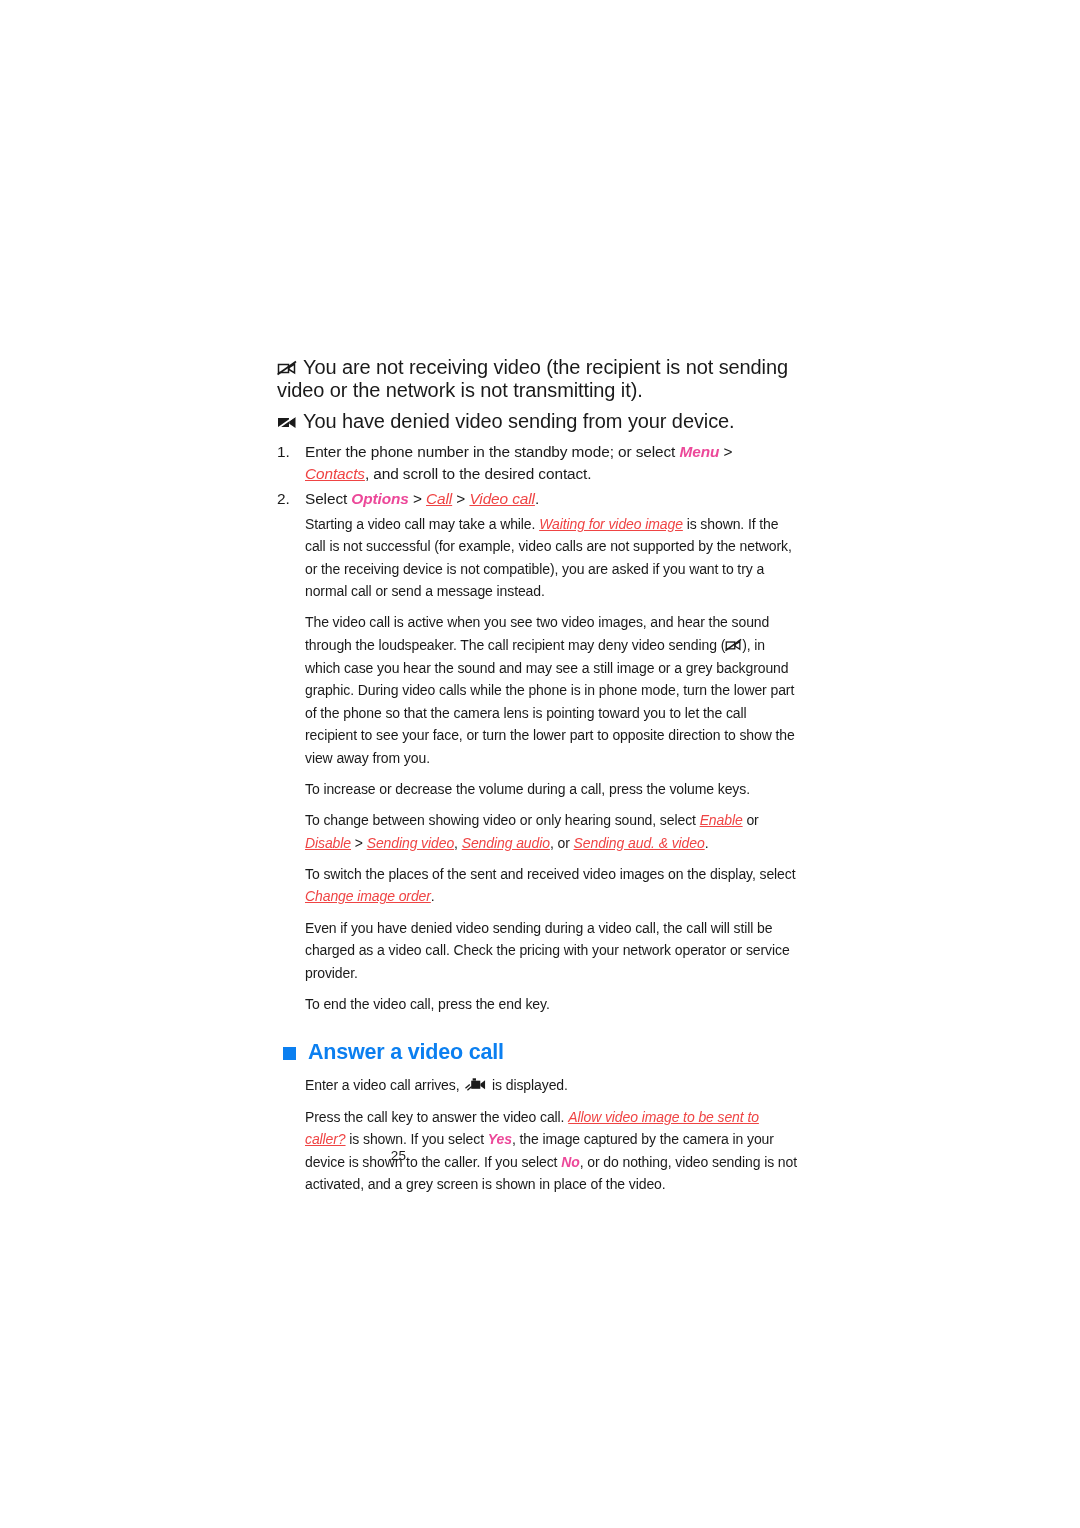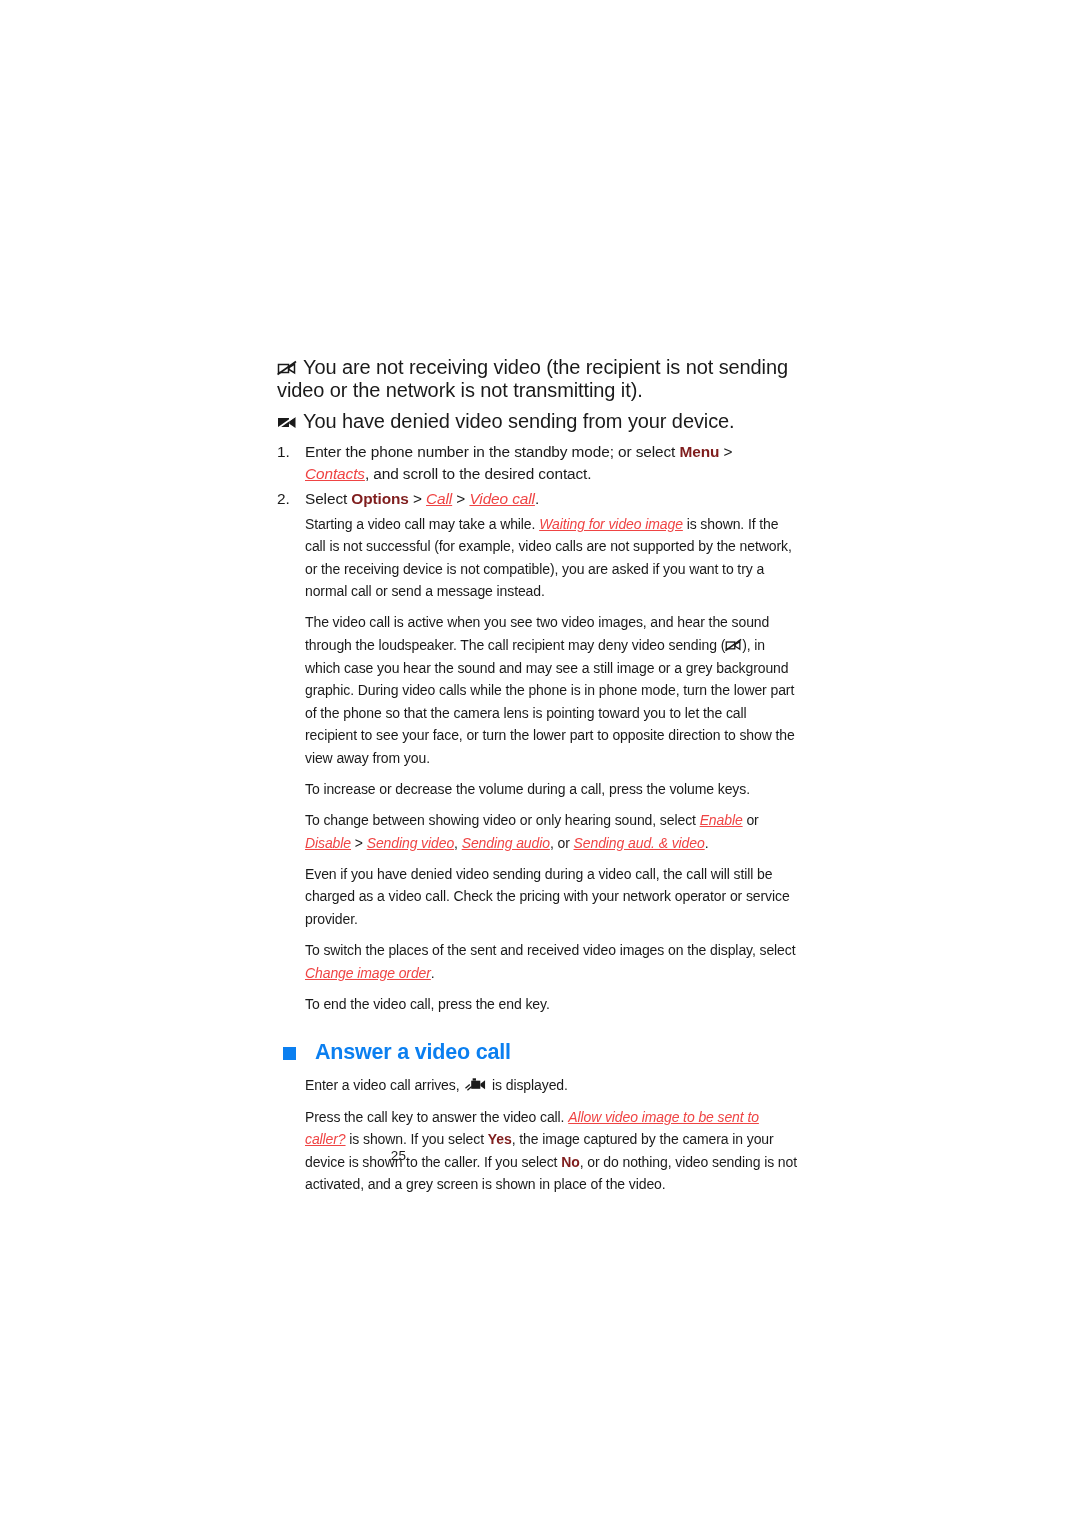--- a/index.html
+++ b/index.html
@@ -72,35 +72,36 @@
     top: 0;
     width: 21px;
     text-align: left;
   }
   .indent-block {
     padding-left: 28px;
   }
 
   
   .ui {               
-    color: #7f1d1d;
+    color: #ec4899;
     font-weight: 600;
+    font-style: italic;
   }
   .it {               
     color: #ef4444;
     font-style: italic;
     text-decoration: underline;
   }
   .gt { color: #1a1a1a; }
 
   
   .heading {
     display: flex;
     align-items: center;
-    gap: 19px;
+    gap: 12px;
     margin: 24px 0 9px 6px;
   }
   .heading .sq {
     width: 13px;
     height: 13px;
     background: #0b7ff0;
     flex: 0 0 auto;
     display: block;
     margin-top: 2px;
   }
@@ -173,22 +174,22 @@
 
     <div class="indent-block" id="paras-container">
         <p class="para"><span class="gt">Starting a video call may take a while. </span><span class="it">Waiting for video image</span><span class="gt"> is shown. If the call is not successful (for example, video calls are not supported by the network, or the receiving device is not compatible), you are asked if you want to try a normal call or send a message instead.</span></p>
         <p class="para"><span class="gt">The video call is active when you see two video images, and hear the sound through the loudspeaker. The call recipient may deny video sending (</span><span class="icn icn-inline"><svg viewBox="0 0 20 15" width="100%" height="100%">
               <rect x="1.5" y="4" width="10" height="8" fill="none" stroke="#1a1a1a" stroke-width="1.5"></rect>
               <path d="M12 7 L17.5 3.5 L17.5 12.5 L12 9 Z" fill="none" stroke="#1a1a1a" stroke-width="1.5"></path>
               <line x1="0.5" y1="14" x2="19" y2="1" stroke="#1a1a1a" stroke-width="1.8"></line>
             </svg></span><span class="gt">), in which case you hear the sound and may see a still image or a grey background graphic. During video calls while the phone is in phone mode, turn the lower part of the phone so that the camera lens is pointing toward you to let the call recipient to see your face, or turn the lower part to opposite direction to show the view away from you.</span></p>
         <p class="para"><span class="gt">To increase or decrease the volume during a call, press the volume keys.</span></p>
         <p class="para"><span class="gt">To change between showing video or only hearing sound, select </span><span class="it">Enable</span><span class="gt"> or </span><span class="it">Disable</span><span class="gt"> &gt; </span><span class="it">Sending video</span><span class="gt">, </span><span class="it">Sending audio</span><span class="gt">, or </span><span class="it">Sending aud. &amp; video</span><span class="gt">.</span></p>
+        <p class="para"><span class="gt">To switch the places of the sent and received video images on the display, select </span><span class="it">Change image order</span><span class="gt">.</span></p>
         <p class="para"><span class="gt">Even if you have denied video sending during a video call, the call will still be charged as a video call. Check the pricing with your network operator or service provider.</span></p>
-        <p class="para"><span class="gt">To switch the places of the sent and received video images on the display, select </span><span class="it">Change image order</span><span class="gt">.</span></p>
         <p class="para"><span class="gt">To end the video call, press the end key.</span></p>
       </div>
 
     <div class="heading">
       <span class="sq"></span>
       <span class="htxt">Answer a video call</span>
     </div>
 
     <div class="indent-block" id="section-paras-container">
         <p class="para"><span class="gt">Enter a video call arrives, </span><span class="icn icn-inline-cam"><svg viewBox="0 0 22 15" width="100%" height="100%">

